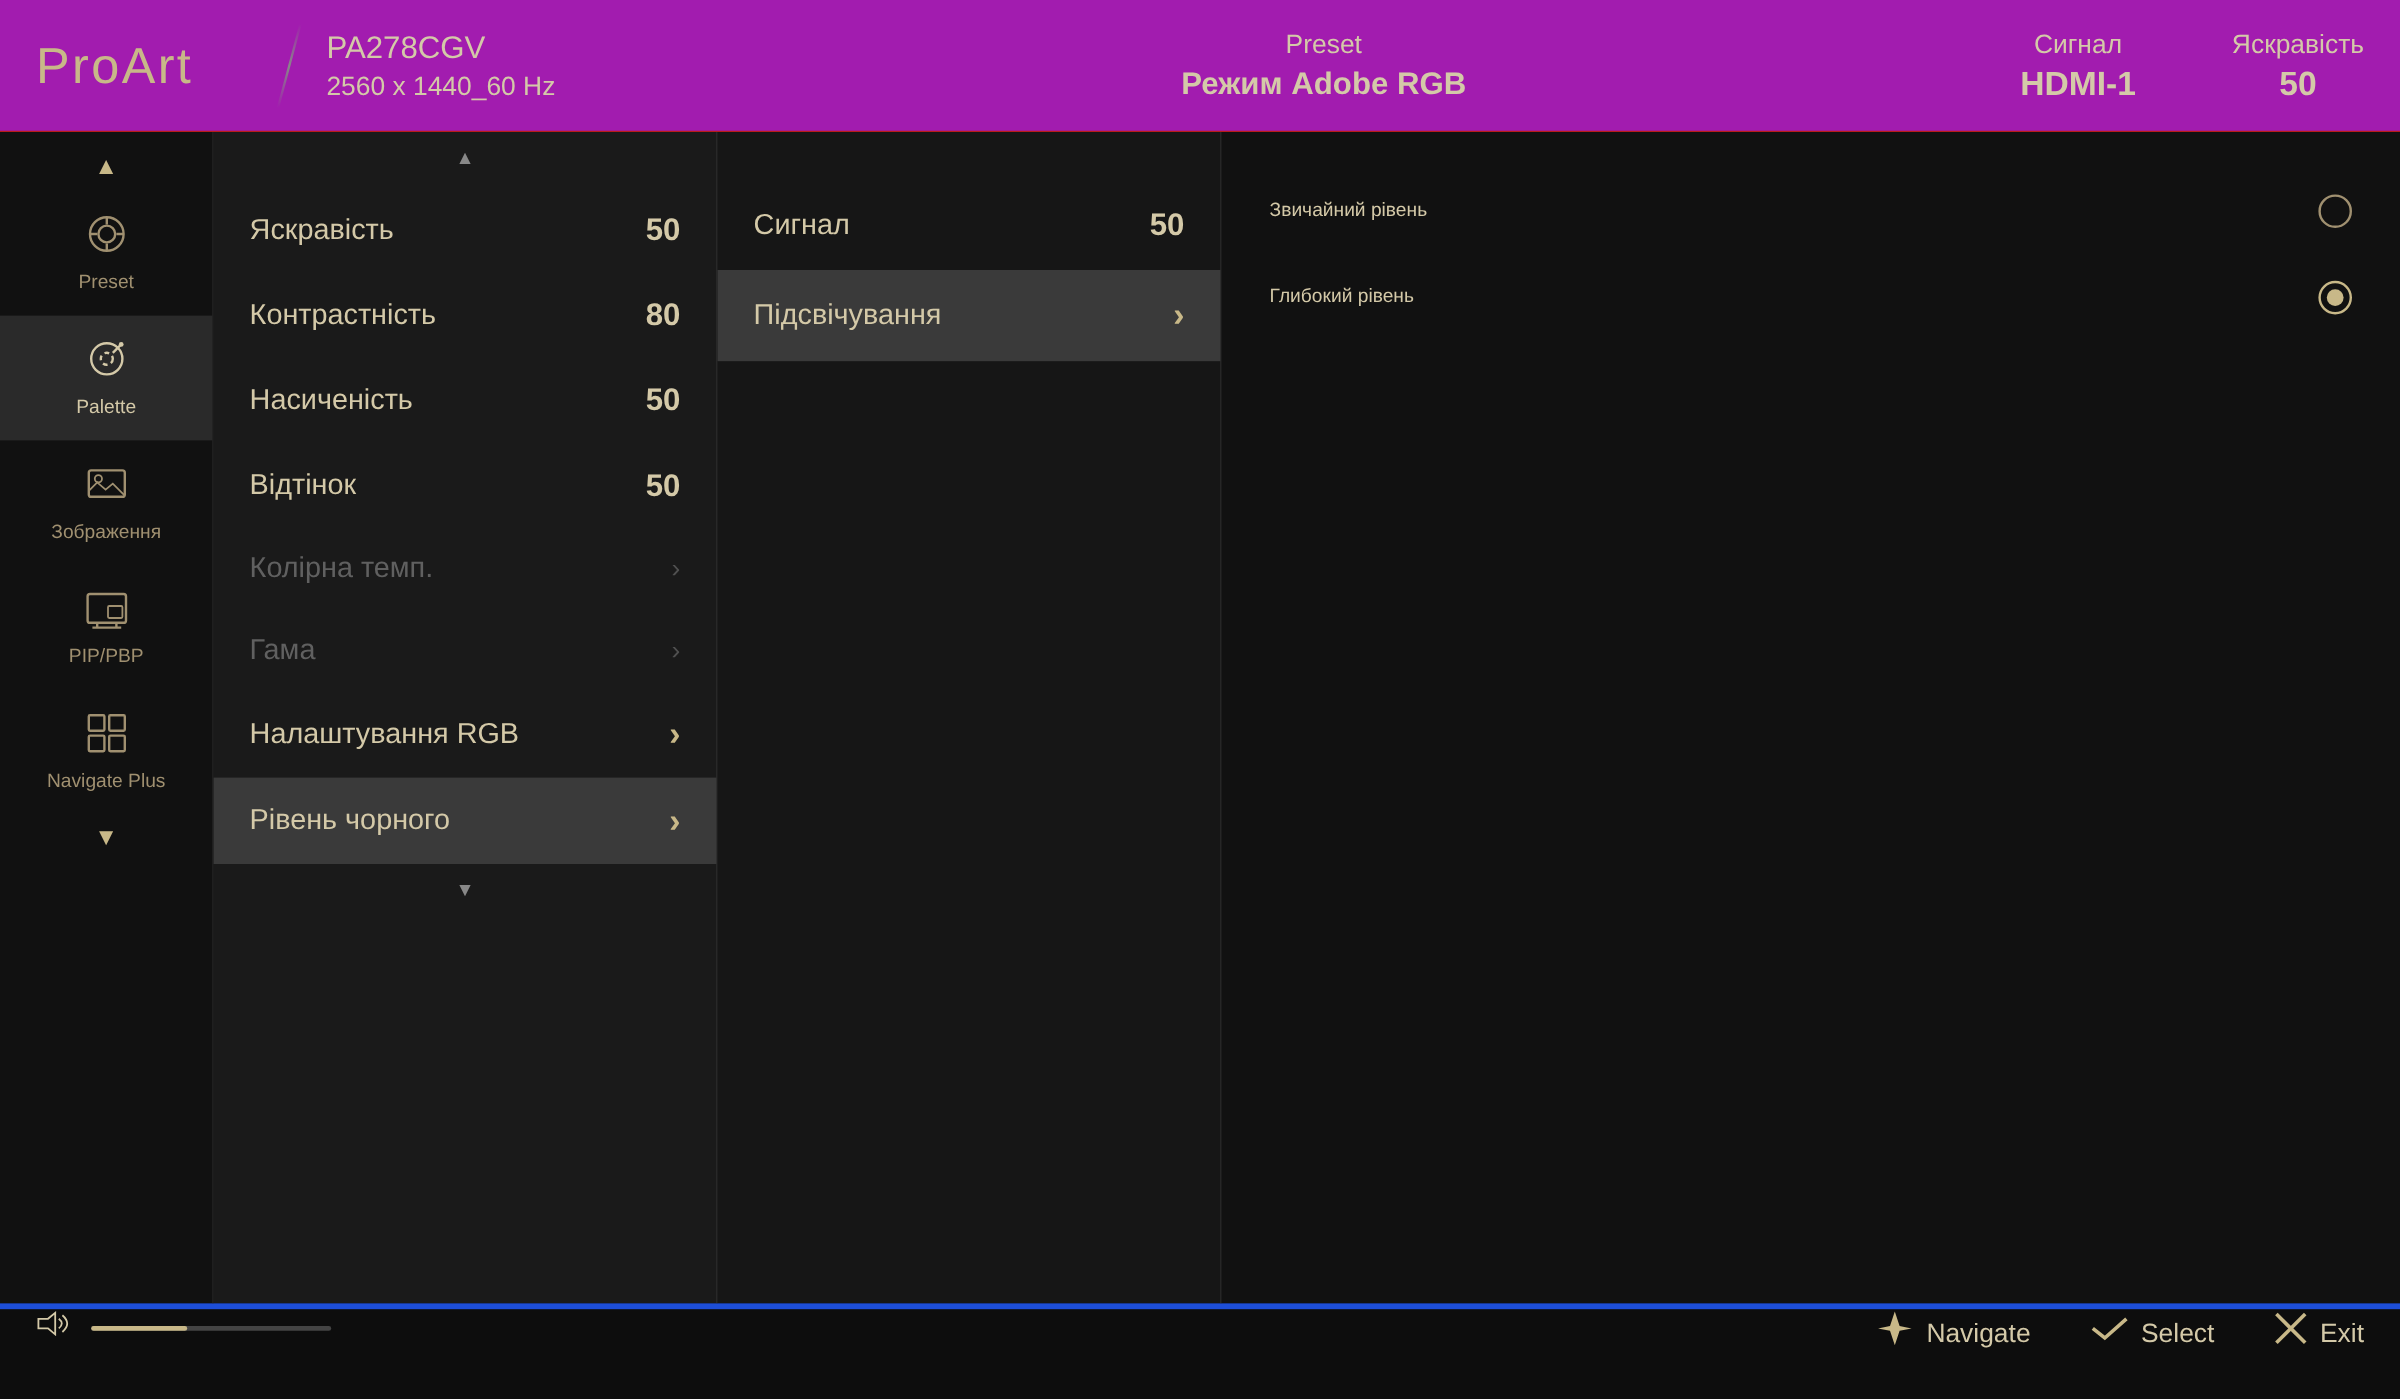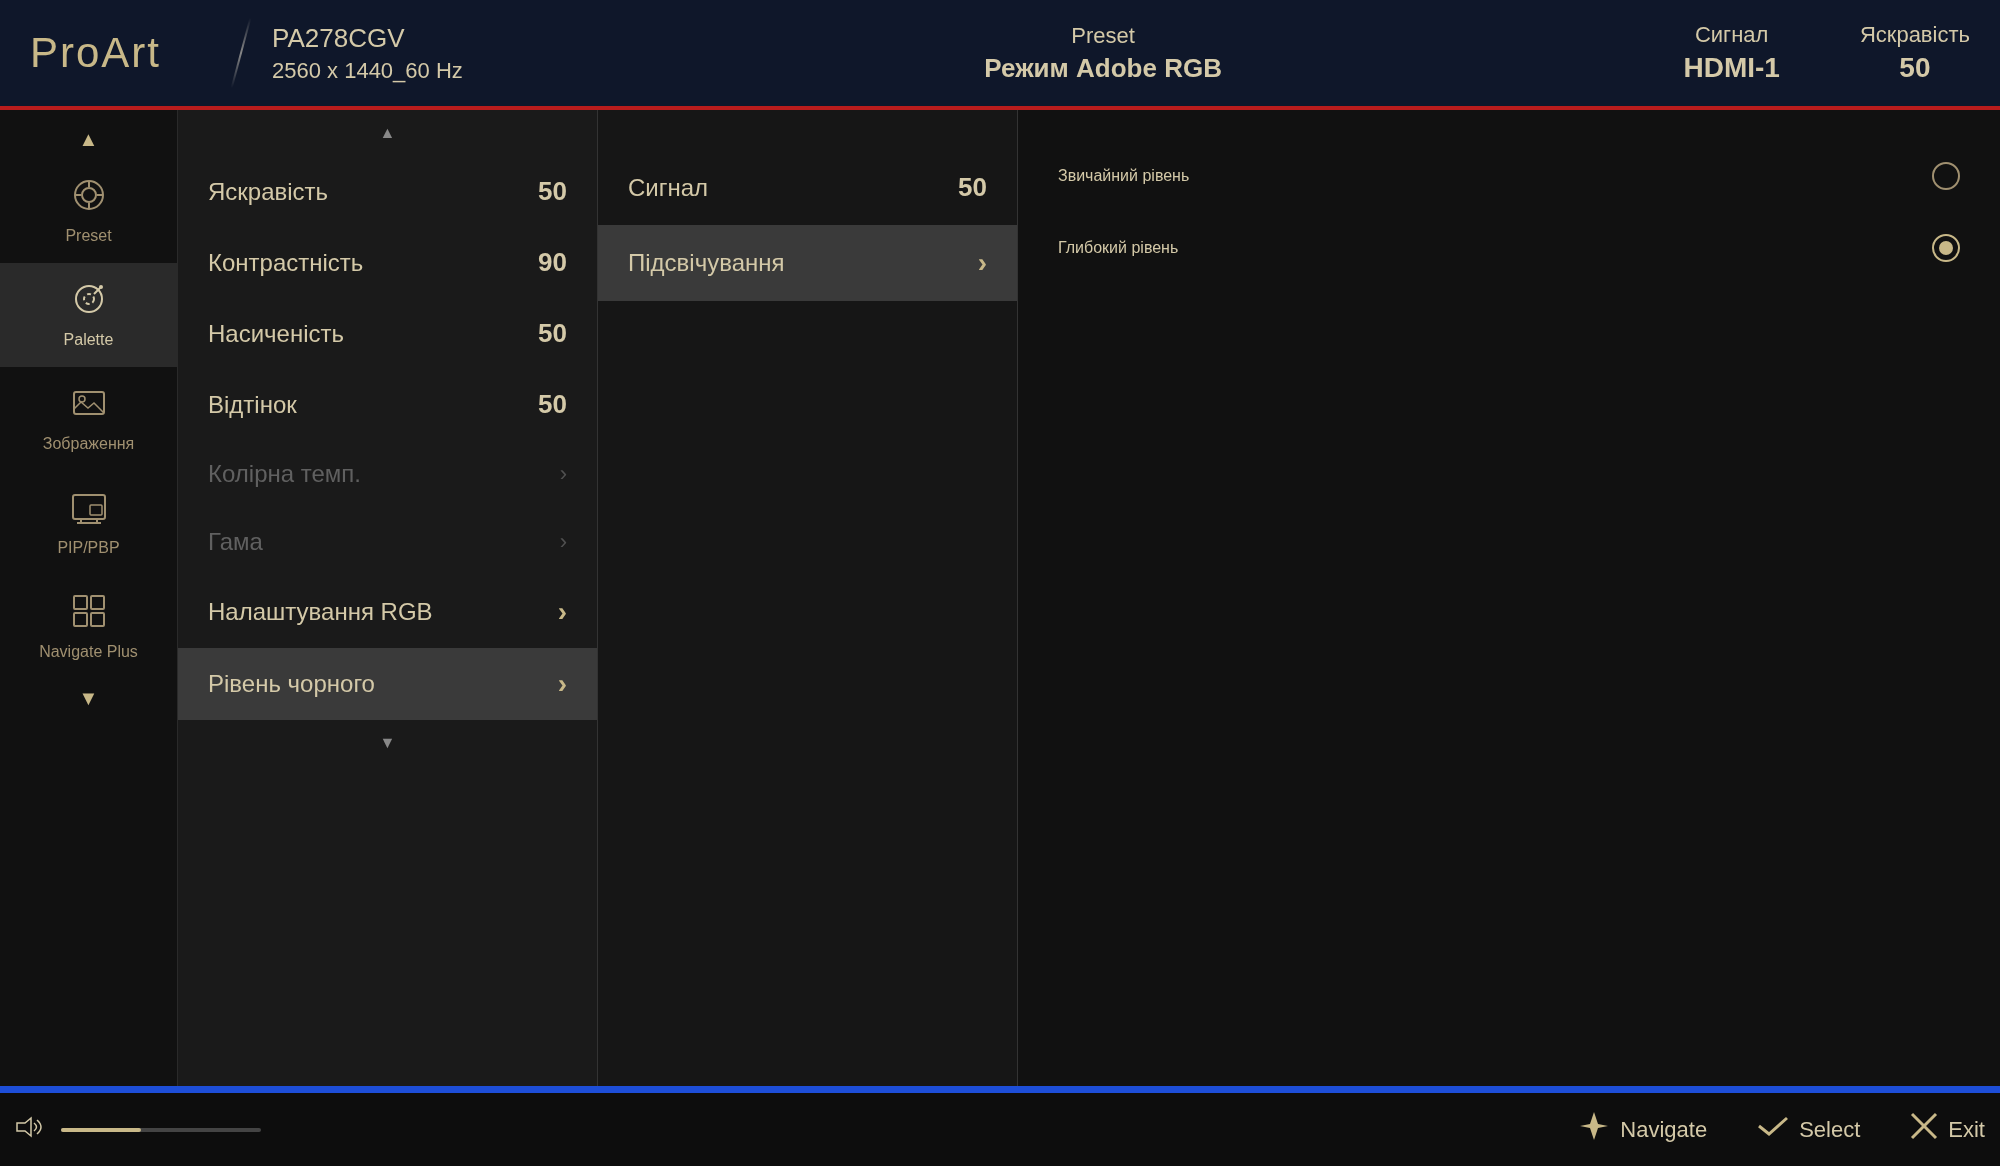--- a/index.html
+++ b/index.html
@@ -10,22 +10,22 @@
       font-family: 'Segoe UI', Arial, sans-serif;
       color: #d4c9a8;
       overflow: hidden;
       position: relative;
     }
 
     
     .header {
       width: 100%;
       height: 110px;
-      background: #0f172a;
-      border-bottom: 4px solid #b91c1c;
+      background: #a21caf;
+      border-bottom: 1px solid #b91c1c;
       display: flex;
       align-items: center;
       padding: 0 30px;
       gap: 0;
     }
     .logo-area {
       width: 180px;
       display: flex;
       align-items: center;
     }
@@ -244,24 +244,24 @@
       height: 14px;
       border-radius: 50%;
       background: #c8b888;
     }
 
     
     .footer {
       width: 100%;
       height: 80px;
       background: #0d0d0d;
-      border-top: 7px solid #1d4ed8;
-      display: flex;
-      align-items: center;
-      padding: 0 15px;
+      border-top: 5px solid #1d4ed8;
+      display: flex;
+      align-items: flex-start;
+      padding: 0 30px;
     }
     .footer-volume {
       display: flex;
       align-items: center;
       gap: 16px;
       width: 280px;
     }
     .volume-icon {
       font-size: 24px;
       color: #d4c9a8;
@@ -401,21 +401,21 @@
 
     <div class="panel-1">
       <div class="panel-arrow">▲</div>
 
       <div class="menu-item">
         <span class="item-name">Яскравість</span>
         <span class="item-value">50</span>
       </div>
       <div class="menu-item">
         <span class="item-name">Контрастність</span>
-        <span class="item-value">90</span>
+        <span class="item-value">80</span>
       </div>
       <div class="menu-item">
         <span class="item-name">Насиченість</span>
         <span class="item-value">50</span>
       </div>
       <div class="menu-item">
         <span class="item-name">Відтінок</span>
         <span class="item-value">50</span>
       </div>
       <div class="menu-item disabled">

